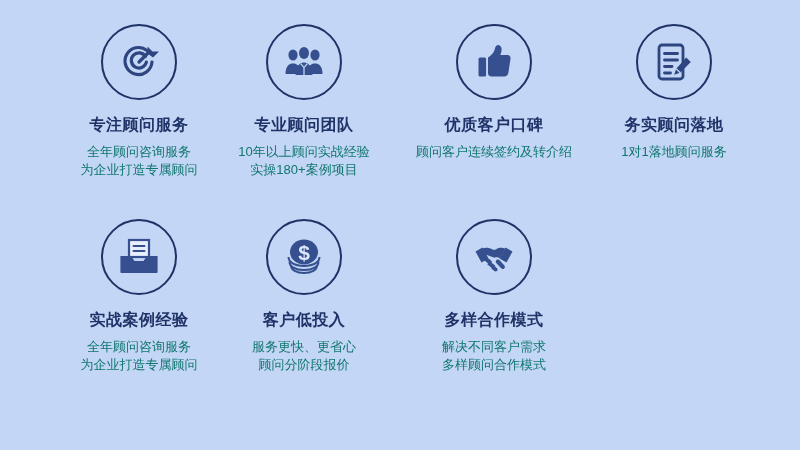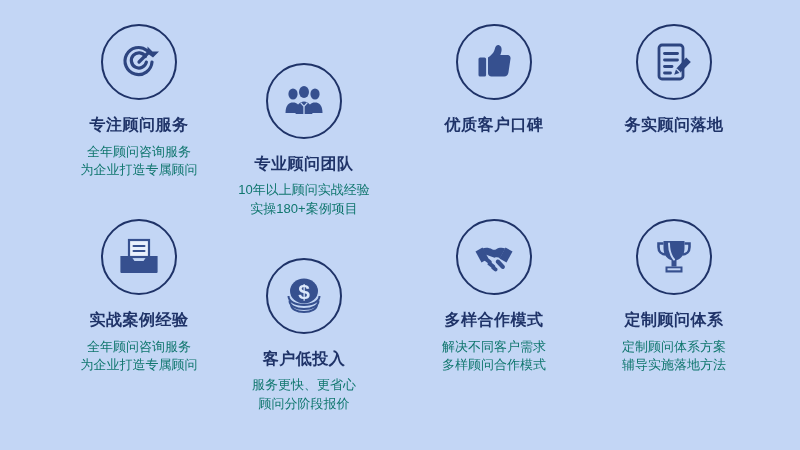--- a/index.html
+++ b/index.html
@@ -34,21 +34,21 @@
   .feature-card {
     position: relative;
     display: flex;
     flex-direction: column;
     align-items: center;
     justify-content: flex-start;
     padding-top: 0px;
   }
   
   .feature-card.col-0 { transform: translateX(35px); }
-  .feature-card.col-1 { transform: translateX(0px); justify-content: flex-end; }
+  .feature-card.col-1 { transform: translateX(0px); }
   .feature-card.col-2 { transform: translateX(-10px); }
   .feature-card.col-3 { transform: translateX(-30px); }
 
   .icon-ring {
     width: 76px;
     height: 76px;
     border-radius: 50%;
     border: 2px solid #1f3368;
     display: flex;
     align-items: center;
@@ -139,20 +139,21 @@
           <svg width="44" height="44" viewBox="0 0 44 44">
             <g fill="#36508f">
               <path d="M16 17.5 C16 17.5 21.5 14.5 22.8 9 C23.5 5.8 25.2 4.5 27.2 5.2 C29.3 6 30 8.4 29.4 11.5 C29.05 13.3 28.3 15 28.3 15 L35.2 15 C37.4 15 38.9 16.7 38.5 18.8 L36.4 32.8 C36.05 35 34.4 36.5 32.2 36.5 L19.5 36.5 C17.4 36.5 16 35.2 16 33.3 Z"></path>
               <rect x="6.5" y="17.5" width="7.6" height="19" rx="1.6"></rect>
             </g>
           </svg>
         </span>
       </div>
       <div class="feature-title">优质客户口碑</div>
       <div class="feature-lines">
+        <div class="feature-line">顾问客户连续签约及转介绍</div>
       </div>
     </div>
 
     <div class="feature-card col-3">
       <div class="icon-ring">
         <span>
           <svg width="44" height="44" viewBox="0 0 44 44">
             <rect x="7" y="5" width="24" height="34" rx="3" fill="none" stroke="#2d4580" stroke-width="2.8"></rect>
             <g stroke="#2d4580" stroke-width="2.8" stroke-linecap="round">
               <path d="M12.5 13.5 L25.5 13.5"></path>
@@ -160,20 +161,21 @@
               <path d="M12.5 26.5 L20 26.5"></path>
               <path d="M12.5 33 L18.5 33"></path>
             </g>
             <path d="M34.2 17.5 L38.8 22.1 L28.2 32.7 L22.2 34.7 L24.2 28.7 Z" fill="#2d4580"></path>
             <path d="M24.2 28.7 L28.2 32.7" stroke="#c3d6f5" stroke-width="1.3"></path>
           </svg>
         </span>
       </div>
       <div class="feature-title">务实顾问落地</div>
       <div class="feature-lines">
+        <div class="feature-line">1对1落地顾问服务</div>
       </div>
     </div>
 
     <div class="feature-card col-0">
       <div class="icon-ring">
         <span>
           <svg width="44" height="44" viewBox="0 0 44 44">
             <rect x="12" y="5" width="20" height="17" fill="#e9f0fd" stroke="#36508f" stroke-width="2.2"></rect>
             <g stroke="#36508f" stroke-width="2" stroke-linecap="round">
               <path d="M16.5 11 L27.5 11"></path>
@@ -228,41 +230,15 @@
           </svg>
         </span>
       </div>
       <div class="feature-title">多样合作模式</div>
       <div class="feature-lines">
         <div class="feature-line">解决不同客户需求</div>
         <div class="feature-line">多样顾问合作模式</div>
       </div>
     </div>
 
-    <div class="feature-card col-3">
-      <div class="icon-ring">
-        <span>
-          <svg width="44" height="44" viewBox="0 0 44 44">
-            <g fill="#36508f">
-              <path d="M11.5 6 L32.5 6 L32.5 13 C32.5 20.5 28 25.5 22 25.5 C16 25.5 11.5 20.5 11.5 13 Z"></path>
-              <path d="M19.5 25 L24.5 25 L24.5 31.5 L19.5 31.5 Z"></path>
-              <path d="M13.5 31.5 L30.5 31.5 L30.5 37.5 L13.5 37.5 Z"></path>
-            </g>
-            <g fill="none" stroke="#36508f" stroke-width="2.6">
-              <path d="M11.5 8.5 L6.5 8.5 L6.5 12 C6.5 16.5 9.5 19.5 13.5 19.5"></path>
-              <path d="M32.5 8.5 L37.5 8.5 L37.5 12 C37.5 16.5 34.5 19.5 30.5 19.5"></path>
-            </g>
-            <g stroke="#c3d6f5" stroke-width="2" fill="none" stroke-linecap="round">
-              <path d="M17 8.5 C17 16 19 21 22 24.5"></path>
-            </g>
-            <rect x="15.5" y="33.3" width="13" height="2" fill="#c3d6f5"></rect>
-          </svg>
-        </span>
-      </div>
-      <div class="feature-title">定制顾问体系</div>
-      <div class="feature-lines">
-        <div class="feature-line">定制顾问体系方案</div>
-        <div class="feature-line">辅导实施落地方法</div>
-      </div>
-    </div>
 
   </div>
 </div>
 
 </body></html>

